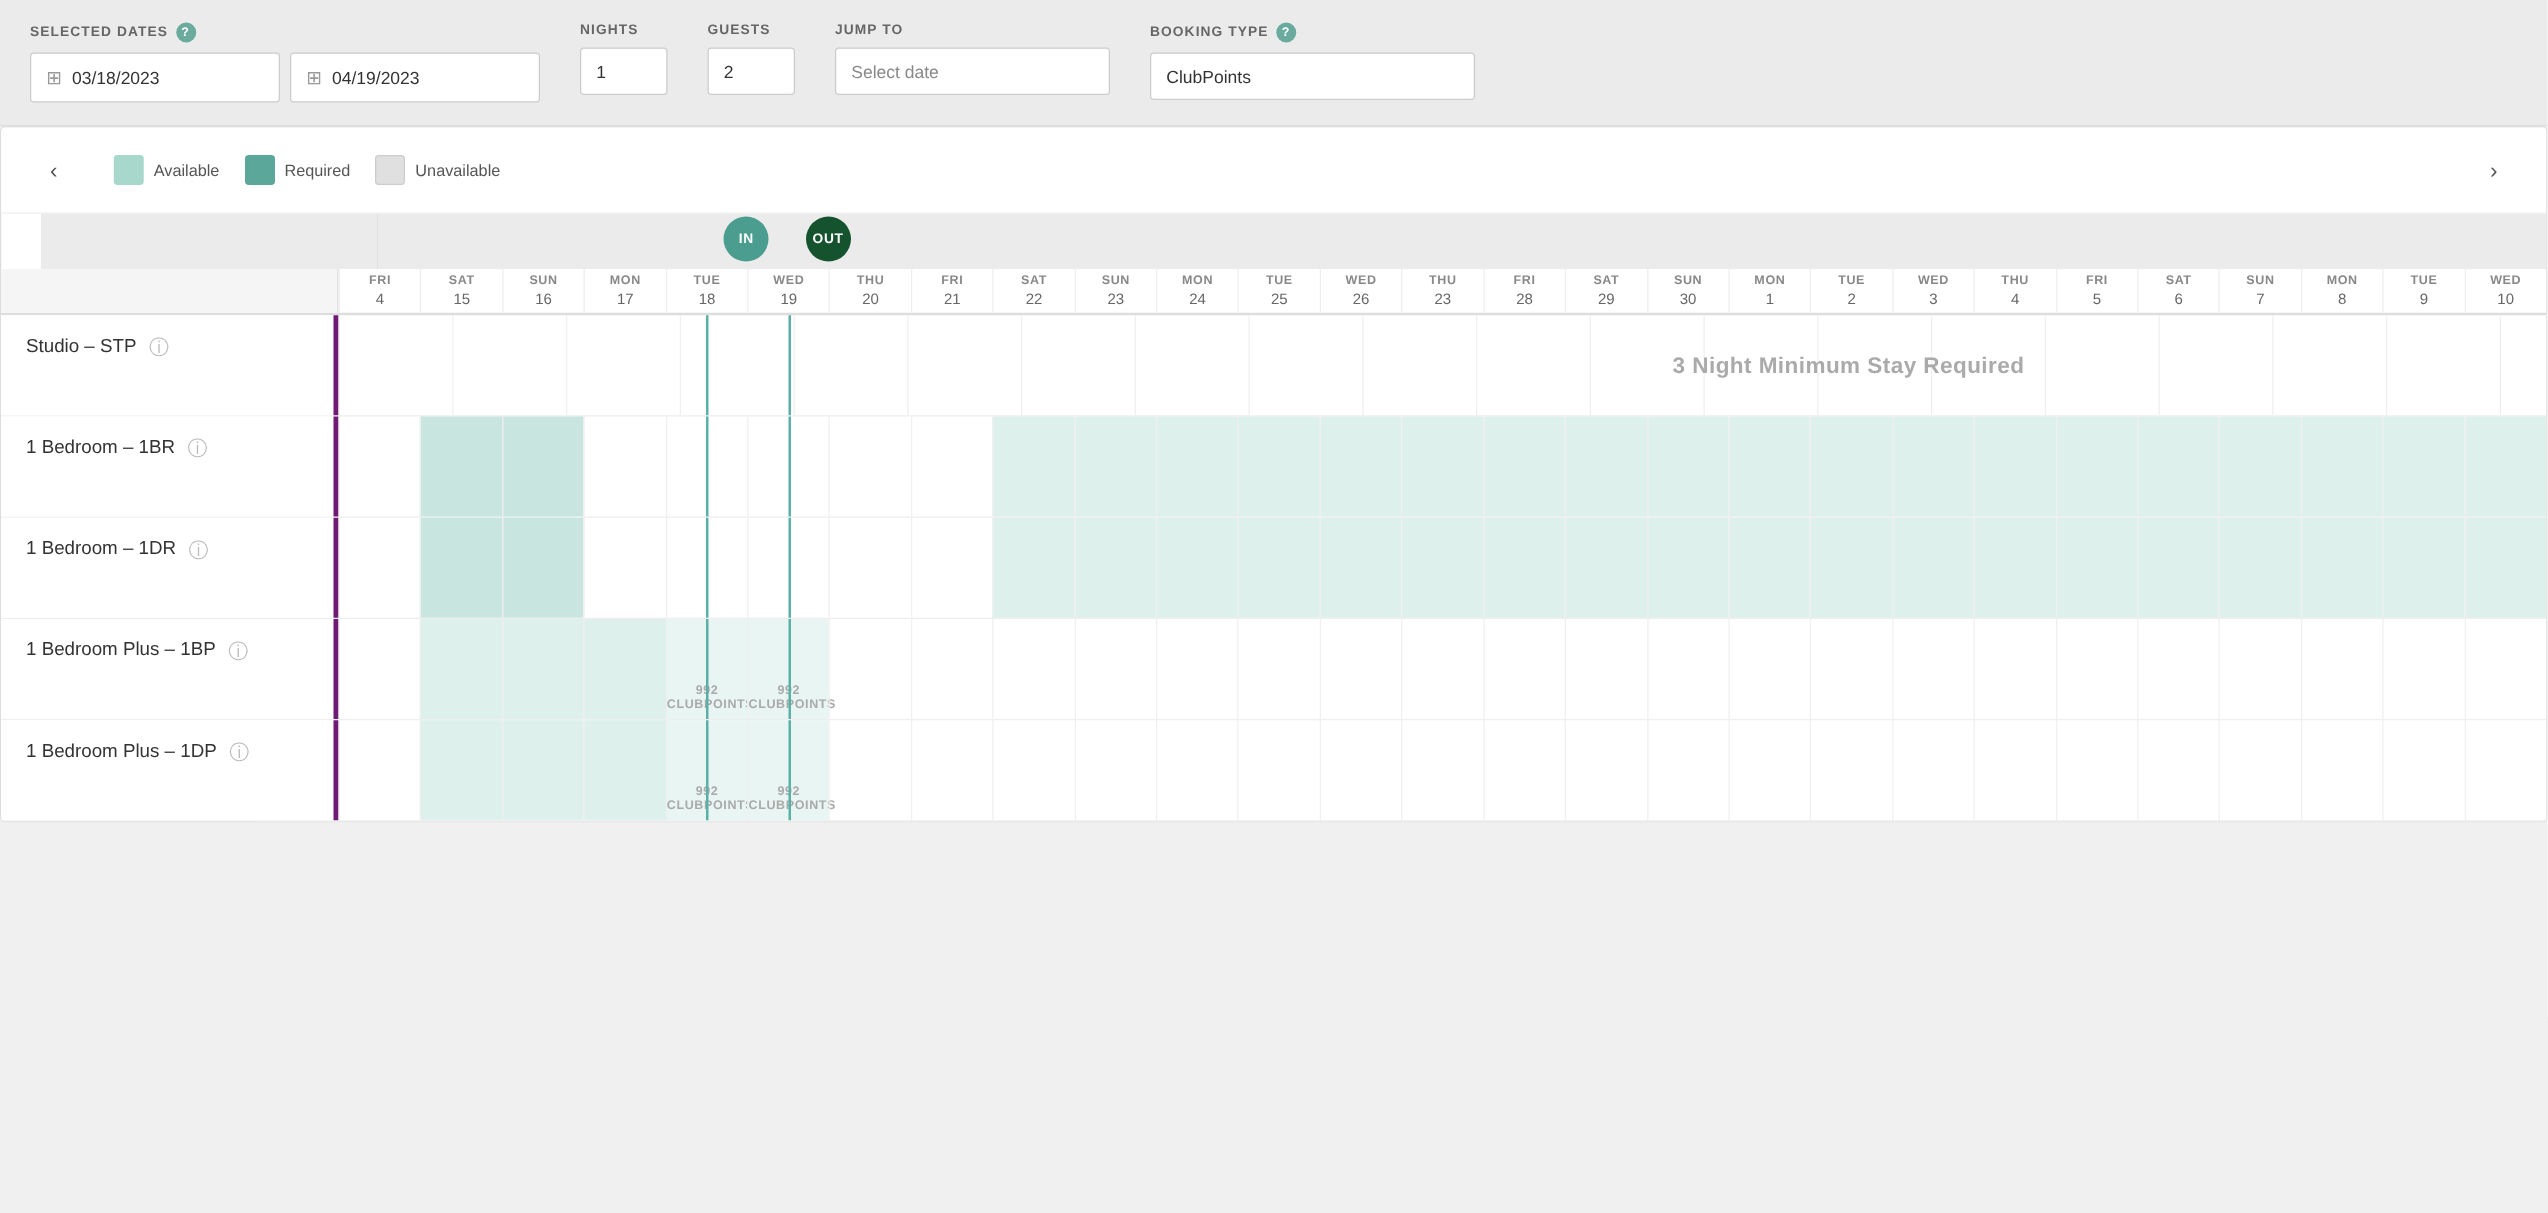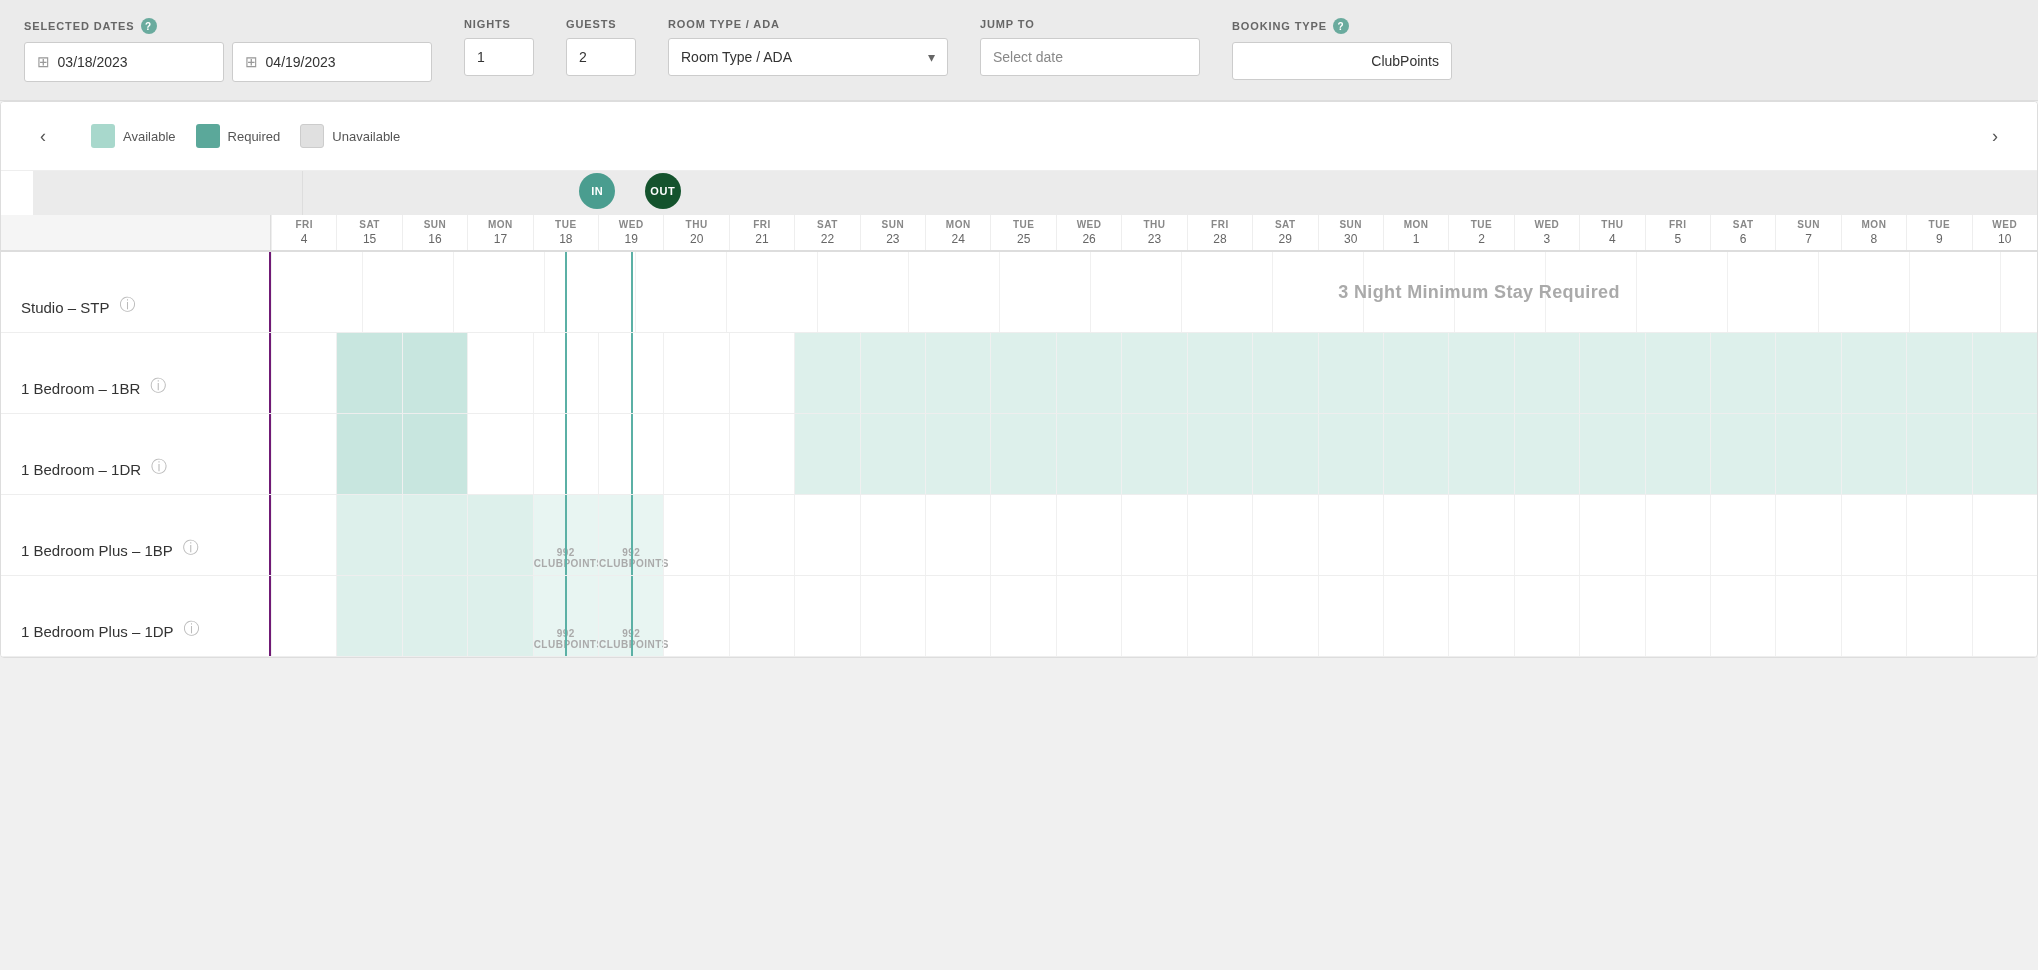--- a/index.html
+++ b/index.html
@@ -78,22 +78,21 @@
       cursor: pointer;
       justify-content: space-between;
     }
 
     .jump-to-input {
       width: 220px;
       color: #888;
     }
 
     .booking-type-input {
-      width: 220px;
-      justify-content: flex-end;
+      width: 260px;
     }
 
     .dates-row {
       display: flex;
       gap: 8px;
     }
 
     .cal-icon {
       color: #999;
       font-size: 15px;
@@ -196,23 +195,23 @@
       border-bottom: 1px solid #eee;
       min-height: 80px;
       align-items: stretch;
     }
 
     .room-name-cell {
       width: 270px;
       min-width: 270px;
       padding: 16px 20px;
       display: flex;
-      align-items: flex-end;
+      align-items: flex-start;
       gap: 10px;
-      border-right: 2px solid #701a75;
+      border-right: 4px solid #701a75;
       background: white;
     }
 
     .room-name-text {
       font-size: 15px;
       font-weight: 500;
       color: #333;
     }
 
     .info-icon {
@@ -334,29 +333,20 @@
 
   <div class="field-group">
     <div class="field-label">
       <span>GUESTS</span>
     </div>
     <div class="field-input guests-input">
       <span>2</span>
     </div>
   </div>
 
-  <div class="field-group">
-    <div class="field-label">
-      <span>ROOM TYPE / ADA</span>
-    </div>
-    <div class="field-input room-type-select">
-      <span>Room Type / ADA</span>
-      <span style="color:#666;">▾</span>
-    </div>
-  </div>
 
   <div class="field-group">
     <div class="field-label">
       <span>JUMP TO</span>
     </div>
     <div class="field-input jump-to-input">
       <span>Select date</span>
     </div>
   </div>
 

